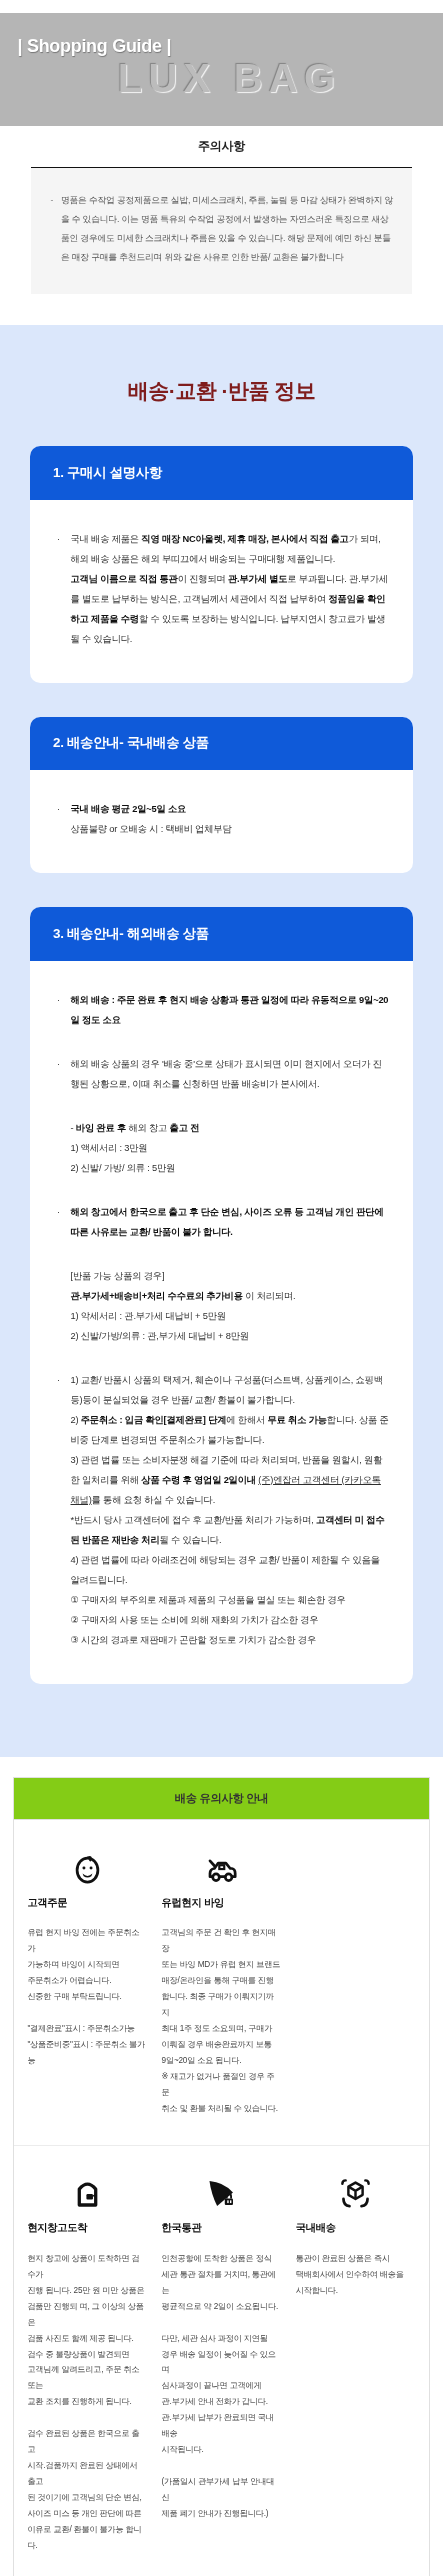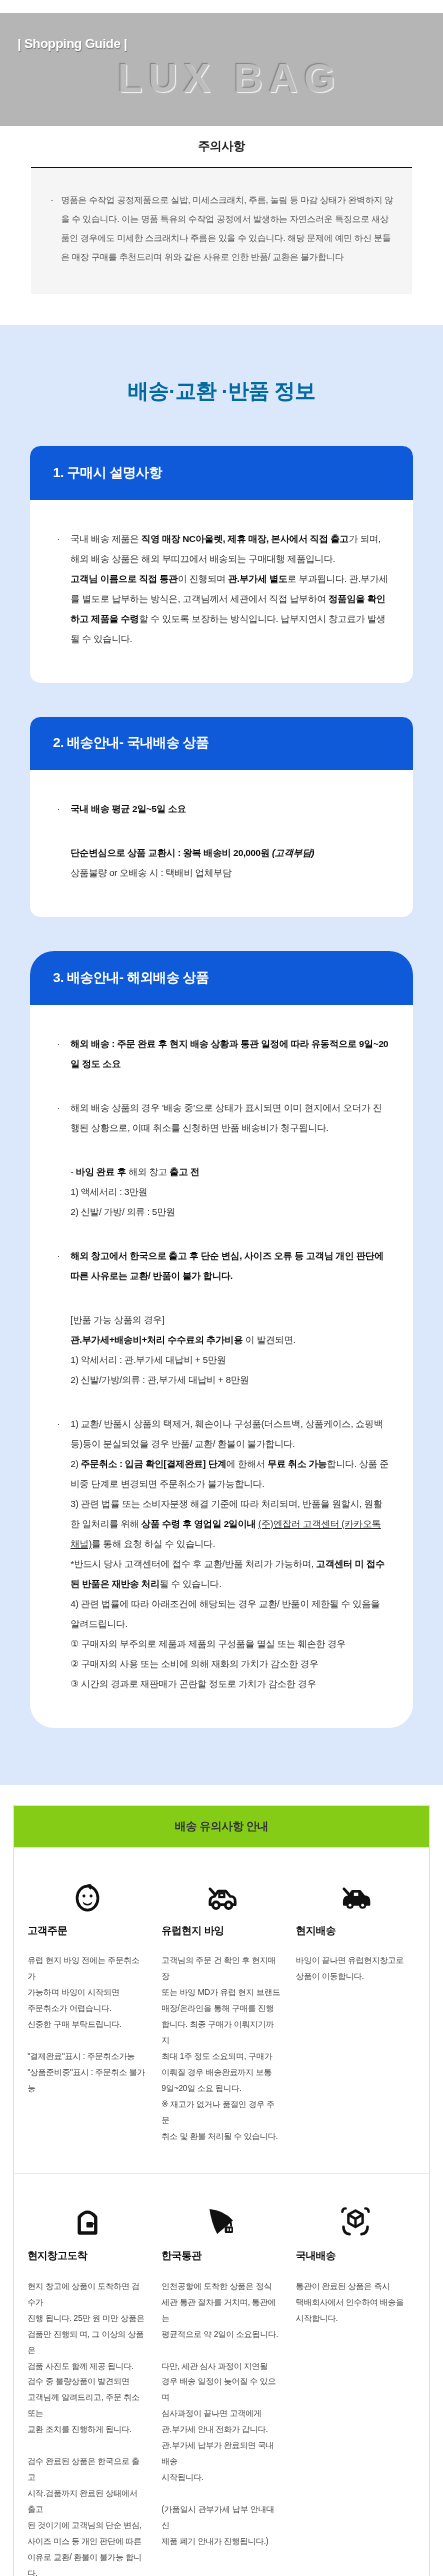--- a/index.html
+++ b/index.html
@@ -1,31 +1,31 @@
 <!DOCTYPE html>
 <html lang="ko" style="font-size:8.2px"><head>
 <meta charset="utf-8">
 <style>
   html,body{margin:0;padding:0;background:#fff;}
   body{width:443px;font-family:"Liberation Sans","DejaVu Sans",sans-serif;color:#222;}
   
   .banner{margin-top:13px;height:113px;background:#b5b5b5;position:relative;overflow:hidden;}
-  .banner-tag{position:absolute;left:17.5px;top:23px;color:#fff;font-weight:700;font-size:13px;letter-spacing:-0.3px;text-shadow:0.5px 0.5px 1px rgba(0,0,0,.35);}
+  .banner-tag{position:absolute;left:17.5px;top:23px;color:#fff;font-weight:700;font-size:18px;letter-spacing:-0.3px;text-shadow:0.5px 0.5px 1px rgba(0,0,0,.35);}
   .banner-title{position:absolute;left:16px;right:0;top:43px;text-align:center;font-size:40px;font-weight:800;letter-spacing:6.2px;color:#bcbcbc;text-shadow:-1px -1px 1px rgba(98,98,98,.6),1px 1px 1px rgba(255,255,255,.85);}
   
   .notice{padding:12px 31px 31px;}
   .notice-title{text-align:center;font-size:12px;font-weight:700;color:#222;margin:0 0 12.4px;letter-spacing:-0.3px;}
   .notice-box{border-top:1px solid #111;background:#f5f5f5;padding:23px 15.5px 27px;font-size:8.8px;color:#555;line-height:2.15;letter-spacing:-0.2px;}
   .npara{position:relative;padding-left:14.4px;}
   .npara .bullet{position:absolute;left:4.1px;color:#888;}
   
   .blue-sec{background:#dbe7fb;padding:52px 0 57px;}
-  .sec-title{text-align:center;font-weight:800;font-size:21px;color:#0369a1;letter-spacing:-0.5px;margin:0 16px 41px;}
+  .sec-title{text-align:center;font-weight:800;font-size:21px;color:#7f1d1d;letter-spacing:-0.5px;margin:0 16px 41px;}
   .card{margin:0 30px 34px;border-radius:10.3px;overflow:hidden;background:#fff;}
-  .card:last-child{margin-bottom:0;border-radius:24px;}
+  .card:last-child{margin-bottom:16px;}
   .card-head{background:#0f5ad9;color:#fff;font-weight:700;font-size:13.4px;padding:15.5px 23px;line-height:1.7;letter-spacing:-0.3px;}
   .card-body{padding:30px 24px 33px;font-size:9.3px;color:#2e2e2e;line-height:2.15;letter-spacing:-0.2px;}
   .para{position:relative;padding-left:16.5px;}
   .para .bullet{position:absolute;left:3.1px;color:#333;}
   .para.gap{margin-top:24px;}
   .para .b{font-weight:700;color:#101010;}
   .para .u{text-decoration:underline;}
   .para .i{font-style:italic;}
   
   .flow-wrap{padding:20.6px 0;}
@@ -65,36 +65,35 @@
     <div class="card-body">
         <div class="para"><span class="bullet">·</span><span>국내 배송 제품은 </span><span class="b">직영 매장 NC아울렛, 제휴 매장, 본사에서 직접 출고</span><span>가 되며, 해외 배송 상품은 해외 부띠끄에서 배송되는 구매대행 제품입니다.</span></div>
         <div class="para"><span class="b">고객님 이름으로 직접 통관</span><span>이 진행되며 </span><span class="b">관.부가세 별도</span><span>로 부과됩니다. 관.부가세를 별도로 납부하는 방식은, 고객님께서 세관에서 직접 납부하여 </span><span class="b">정품임을 확인하고 제품을 수령</span><span>할 수 있도록 보장하는 방식입니다. 납부지연시 창고료가 발생될 수 있습니다.</span></div>
       </div>
   </div>
 
   <div class="card">
     <div class="card-head">2. 배송안내- 국내배송 상품</div>
     <div class="card-body">
         <div class="para"><span class="bullet">·</span><span class="b">국내 배송 평균 2일~5일 소요</span></div>
-        <div class="para gap"><span class="b">단순변심으로 상품 교환시 : 왕복 배송비 20,000원 </span><span class="b i">(고객부담)</span></div>
         <div class="para"><span>상품불량 or 오배송 시 : 택배비 업체부담</span></div>
       </div>
   </div>
 
   <div class="card">
     <div class="card-head">3. 배송안내- 해외배송 상품</div>
     <div class="card-body">
         <div class="para"><span class="bullet">·</span><span class="b">해외 배송 : 주문 완료 후 현지 배송 상황과 통관 일정에 따라 유동적으로 9일~20일 정도 소요</span></div>
-        <div class="para gap"><span class="bullet">·</span><span>해외 배송 상품의 경우 '배송 중'으로 상태가 표시되면 이미 현지에서 오더가 진행된 상황으로, 이때 취소를 신청하면 반품 배송비가 청구됩니다.</span></div>
+        <div class="para gap"><span class="bullet">·</span><span>해외 배송 상품의 경우 '배송 중'으로 상태가 표시되면 이미 현지에서 오더가 진행된 상황으로, 이때 취소를 신청하면 반품 배송비가 본사에서.</span></div>
         <div class="para gap"><span>- </span><span class="b">바잉 완료 후</span><span> 해외 창고 </span><span class="b">출고 전</span></div>
         <div class="para"><span>1) 액세서리 : 3만원</span></div>
         <div class="para"><span>2) 신발/ 가방/ 의류 : 5만원</span></div>
         <div class="para gap"><span class="bullet">·</span><span class="b">해외 창고에서 한국으로 출고  후  단순 변심, 사이즈 오류 등 고객님 개인 판단에 따른 사유로는 교환/ 반품이 불가 합니다.</span></div>
         <div class="para gap"><span>[반품 가능 상품의 경우]</span></div>
-        <div class="para"><span class="b">관.부가세+배송비+처리 수수료의 추가비용</span><span> 이 발견되면.</span></div>
+        <div class="para"><span class="b">관.부가세+배송비+처리 수수료의 추가비용</span><span> 이 처리되며.</span></div>
         <div class="para"><span>1) 악세서리 : 관.부가세 대납비 + 5만원</span></div>
         <div class="para"><span>2) 신발/가방/의류 : 관,부가세 대납비 + 8만원</span></div>
         <div class="para gap"><span class="bullet">·</span><span>1) 교환/ 반품시 상품의 택제거, 훼손이나 구성품(더스트백, 상품케이스, 쇼핑백 등)등이 분실되었을 경우 반품/ 교환/ 환불이 불가합니다.</span></div>
         <div class="para"><span>2) </span><span class="b">주문취소 : 입금 확인[결제완료] 단계</span><span>에 한해서 </span><span class="b">무료 취소 가능</span><span>합니다. 상품 준비중 단계로 변경되면 주문취소가 불가능합니다.</span></div>
         <div class="para"><span>3) 관련 법률 또는 소비자분쟁 해결 기준에 따라 처리되며, 반품을 원할시, 원활한 일처리를 위해 </span><span class="b">상품 수령 후 영업일 2일이내 </span><span class="u">(주)엔잡러 고객센터 (카카오톡 채널)</span><span>를 통해 요청 하실 수 있습니다.</span></div>
         <div class="para"><span>*반드시 당사 고객센터에 접수 후 교환/반품 처리가 가능하며, </span><span class="b">고객센터 미 접수 된 반품은 재반송 처리</span><span>될 수 있습니다.</span></div>
         <div class="para"><span>4) 관련 법률에 따라 아래조건에 해당되는 경우 교환/ 반품이 제한될 수 있음을 알려드립니다.</span></div>
         <div class="para"><span>① 구매자의 부주의로 제품과 제품의 구성품을 멸실 또는 훼손한 경우</span></div>
         <div class="para"><span>② 구매자의 사용 또는 소비에 의해 재화의 가치가 감소한 경우</span></div>
         <div class="para"><span>③ 시간의 경과로 재판매가 곤란할 정도로 가치가 감소한 경우</span></div>
@@ -140,36 +139,20 @@
         <div class="step-text">고객님의 주문 건 확인 후 현지매장
 또는 바잉 MD가 유럽 현지 브랜드
 매장/온라인을 통해 구매를 진행
 합니다. 최종 구매가 이뤄지기까지
 최대 1주 정도 소요되며, 구매가
 이뤄질 경우  배송완료까지 보통
 9일~20일 소요 됩니다.
 ※ 재고가 없거나 품절인 경우 주문
 취소 및 환불 처리될 수 있습니다.</div>
       </div>
-      <div class="step">
-        <div class="step-icon">
-          <svg viewBox="0 0 64 64">
-              <path d="M19 27 l-8 -9" stroke="#111" stroke-width="5" stroke-linecap="round" fill="none"></path>
-              <path d="M11 41 q0 -8 8 -9 l7 -10 h14 l8 10 h3 q6 1 6 9 v6 h-46 z" fill="#111" stroke="#111" stroke-width="4" stroke-linejoin="round"></path>
-              <rect x="29" y="25" width="8" height="6" fill="#fff"></rect>
-              <circle cx="22" cy="48" r="6.5" fill="#111"></circle>
-              <circle cx="22" cy="48" r="2.6" fill="#fff"></circle>
-              <circle cx="45" cy="48" r="6.5" fill="#111"></circle>
-              <circle cx="45" cy="48" r="2.6" fill="#fff"></circle>
-            </svg>
-        </div>
-        <div class="step-label">현지배송</div>
-        <div class="step-text">바잉이 끝나면 유럽현지창고로
-상품이 이동합니다.</div>
-      </div>
     </div>
 
     <div class="flow-grid second">
       <div class="step">
         <div class="step-icon">
           <svg viewBox="0 0 64 64">
               <path d="M17 53 V24 q15 -18 30 0 v29 z" fill="none" stroke="#111" stroke-width="6" stroke-linejoin="round"></path>
               <rect x="30" y="33" width="12" height="10" rx="2" fill="#111"></rect>
               <path d="M42 35 l7 -3.5 v9 l-7 -3.5 z" fill="#111"></path>
             </svg>

